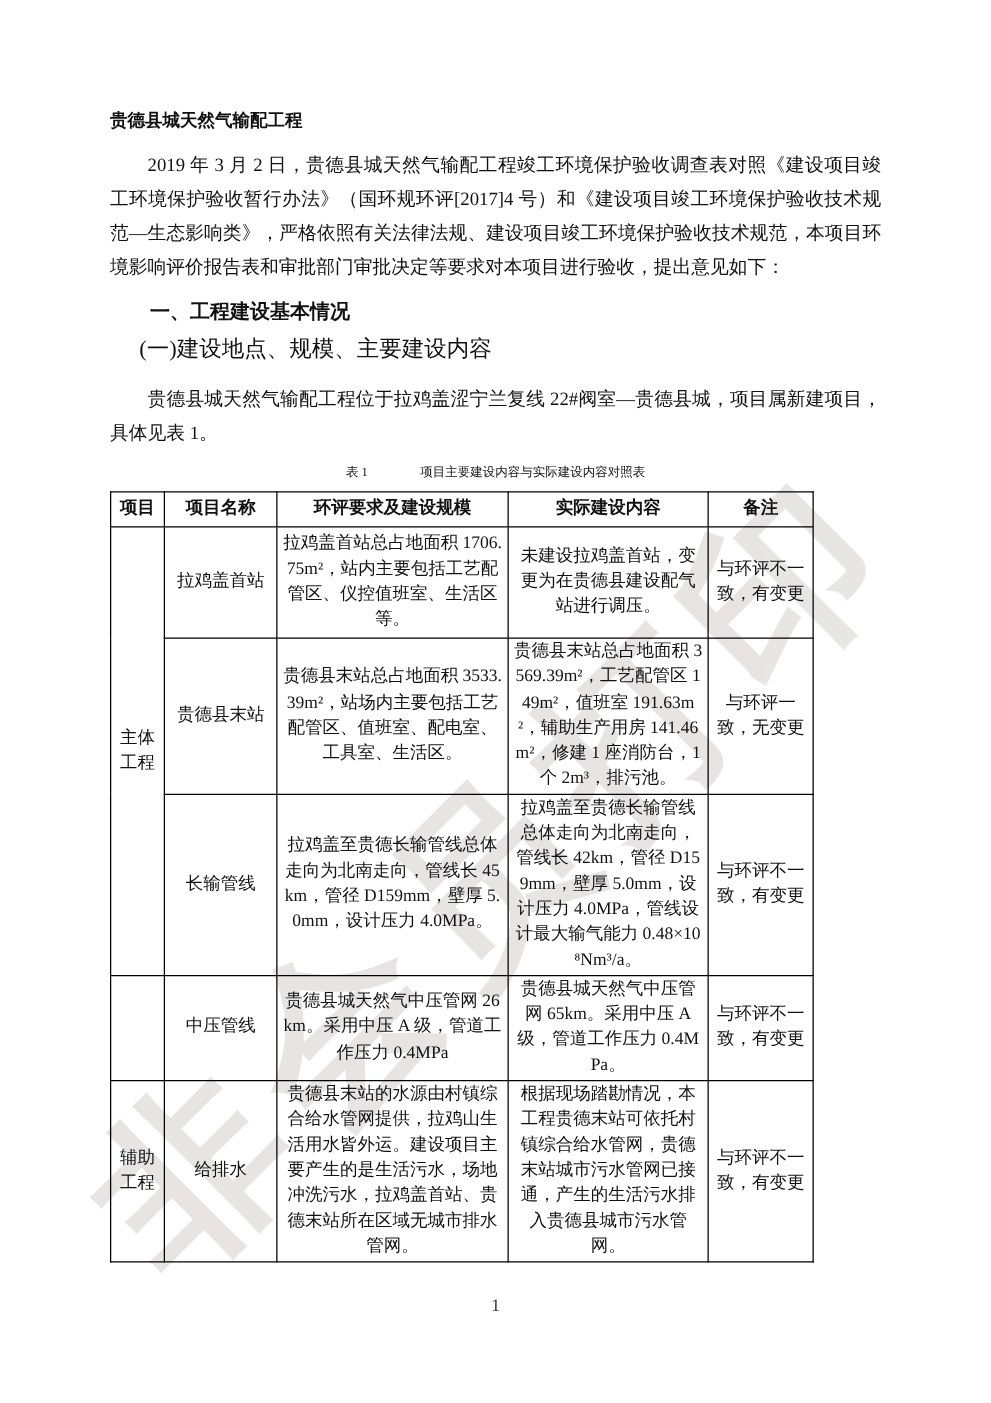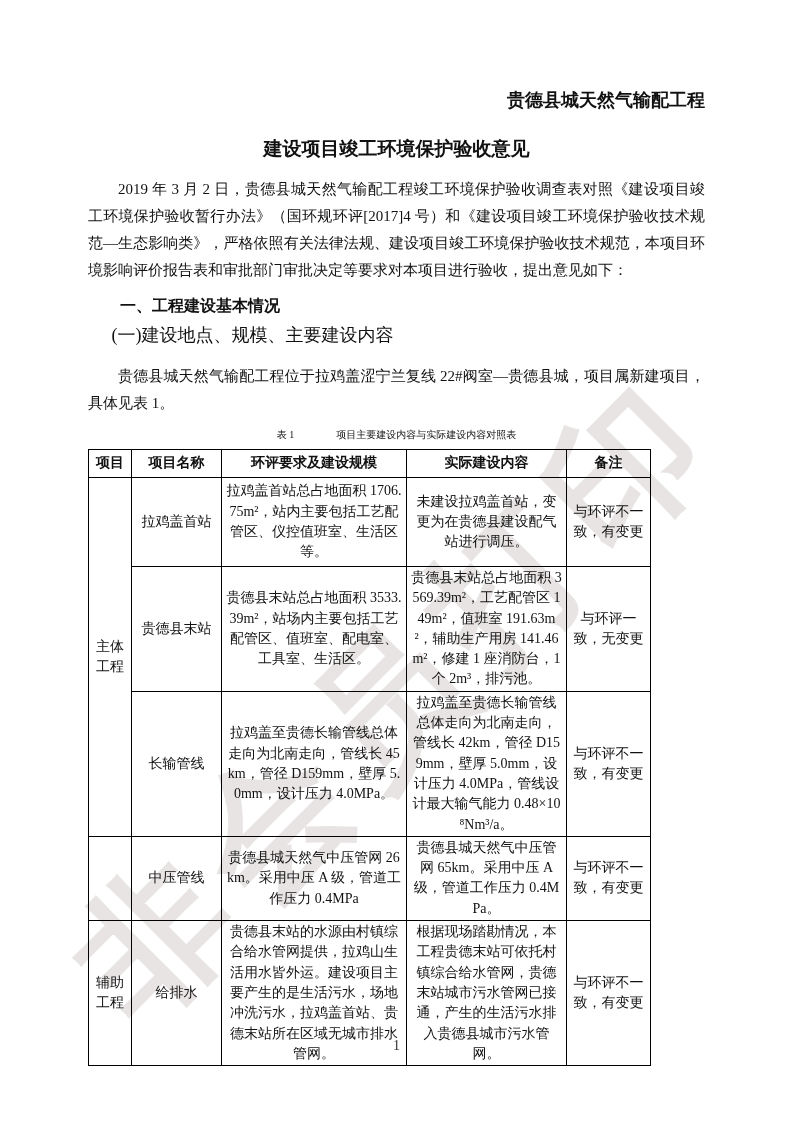--- a/index.html
+++ b/index.html
@@ -14,21 +14,21 @@
   .content{position:relative;z-index:1;padding:0 88px;}
   .watermark{
     position:absolute;z-index:0;
     left:50%;top:700px;
     transform:translate(-50%,-50%) rotate(-45deg);
     font-size:148px;font-weight:bold;
     letter-spacing:18px;white-space:nowrap;
     color:#b9aeae;opacity:0.32;
     pointer-events:none;user-select:none;
   }
-  .title1{margin:0;padding-top:88px;text-align:right;font-size:18px;font-weight:bold;}
+  .title1{margin:0;padding-top:88px;text-align:left;font-size:14px;font-weight:bold;}
   .title2{margin:24px 0 0 0;text-align:center;font-size:19px;font-weight:bold;}
   .para{
     margin:14px 0 0 0;
     font-size:15px;line-height:27px;
     text-align:justify;text-indent:2em;
     word-break:break-all;
   }
   .h-section{margin:8px 0 0 0;font-size:16px;line-height:27px;font-weight:bold;text-indent:2em;}
   .h-subsection{margin:3px 0 0 0;font-size:18px;line-height:27px;font-weight:normal;text-indent:1.3em;}
   .tbl-caption{margin:7px 0 0 0;text-align:center;font-size:10px;font-weight:normal;line-height:22px;}
@@ -67,21 +67,20 @@
 </head>
 <body>
 
 <div class="page">
 
   <div class="watermark">非会员打印</div>
 
   <div class="content">
 
     <h1 class="title1">贵德县城天然气输配工程</h1>
-    <h1 class="title2">建设项目竣工环境保护验收意见</h1>
 
     <p class="para">2019 年 3 月 2 日，贵德县城天然气输配工程竣工环境保护验收调查表对照《建设项目竣工环境保护验收暂行办法》（国环规环评[2017]4 号）和《建设项目竣工环境保护验收技术规范—生态影响类》，严格依照有关法律法规、建设项目竣工环境保护验收技术规范，本项目环境影响评价报告表和审批部门审批决定等要求对本项目进行验收，提出意见如下：</p>
 
     <h2 class="h-section">一、工程建设基本情况</h2>
     <h3 class="h-subsection">(一)建设地点、规模、主要建设内容</h3>
 
     <p class="para">贵德县城天然气输配工程位于拉鸡盖涩宁兰复线 22#阀室—贵德县城，项目属新建项目，具体见表 1。</p>
 
     <div class="tbl-caption">
       <span>表 1</span><span class="caption-gap"></span><span>项目主要建设内容与实际建设内容对照表</span>

